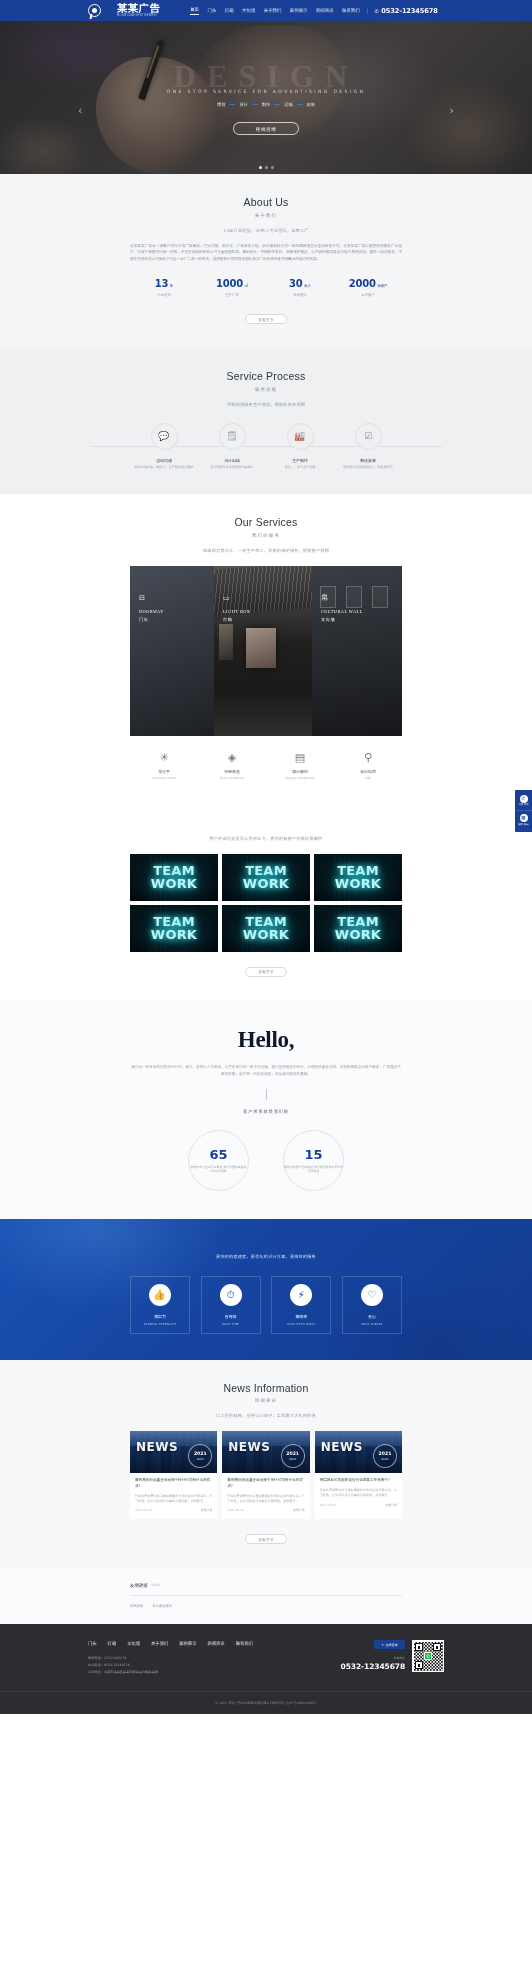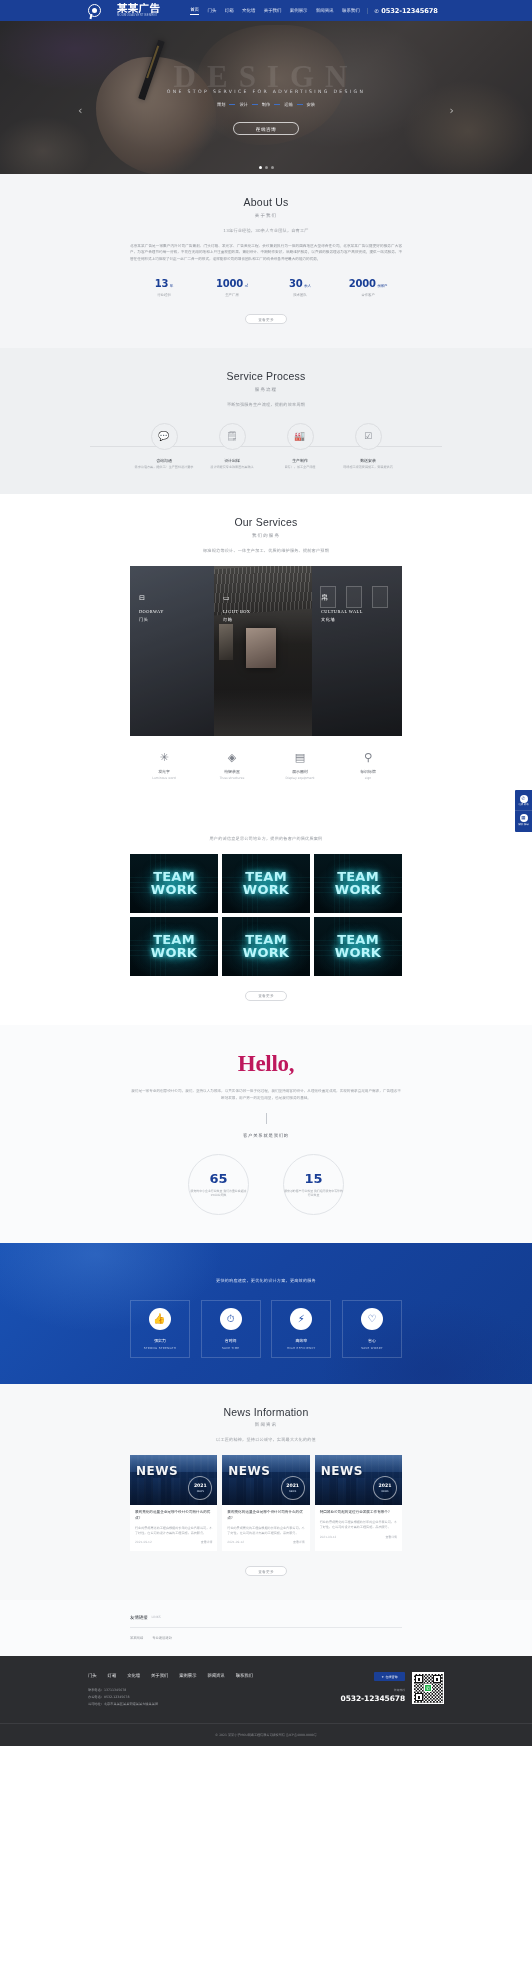--- a/index.html
+++ b/index.html
@@ -161,38 +161,38 @@
     position:relative;z-index:2;}
   .pr-no{position:absolute;left:29px;top:11px;font-size:3.2px;color:#b6bac0;
     letter-spacing:.4px;white-space:nowrap;font-family:"DejaVu Sans",sans-serif;}
   .pr-t{font-size:3.9px;color:#3c4047;margin-top:7px;font-family:"DejaVu Sans",sans-serif;}
   .pr-d{font-size:3.1px;color:#a4a8ae;margin-top:2.5px;text-align:center;line-height:1.5;
     font-family:"DejaVu Sans",sans-serif;}
 
   
   .case{background:#fff;}
   .cs-grid{display:grid;grid-template-columns:repeat(3,1fr);gap:4px;margin-top:13px;}
-  .cs{height:59px;position:relative;overflow:hidden;background:#404040;cursor:pointer;text-decoration:underline;}
+  .cs{height:47px;position:relative;overflow:hidden;background:#404040;cursor:pointer;text-decoration:underline;}
   .cs-bg{position:absolute;inset:0;background:
     radial-gradient(ellipse 40px 26px at 50% 50%, rgba(38,190,196,.38), transparent 70%),
     radial-gradient(ellipse 60px 40px at 50% 60%, rgba(12,58,70,.8), transparent 75%),
     linear-gradient(180deg,#04161c,#010a0e);}
   .cs-grid-lines{position:absolute;inset:0;opacity:.3;background:
     repeating-linear-gradient(0deg,rgba(44,200,206,.22) 0 .5px,transparent .5px 5px),
     repeating-linear-gradient(90deg,rgba(44,200,206,.18) 0 .5px,transparent .5px 5px);}
   .cs-t{position:absolute;inset:0;display:flex;flex-direction:column;
     align-items:center;justify-content:center;}
   .cs-t span{font-size:13px;font-weight:bold;color:#b9f6fb;line-height:1.02;
     letter-spacing:.2px;text-shadow:0 0 5px rgba(70,230,240,.85),0 0 12px rgba(40,200,215,.55);
     font-family:"DejaVu Sans",sans-serif;}
   .cs-more{margin-top:15px;}
 
   
   .hello{background:#fafbfc;padding:26px 0 28px;}
-  .hl-t{text-align:center;font-size:23px;font-weight:bold;color:#be185d;
+  .hl-t{text-align:center;font-size:23px;font-weight:bold;color:#0f172a;
     letter-spacing:-.3px;font-family:"Liberation Serif",serif;}
   .hl-p{font-size:3.6px;color:#9a9ea4;text-align:center;line-height:2;margin-top:11px;
     font-family:"DejaVu Sans",sans-serif;}
   .hl-bar{width:1px;height:11px;background:#c4c8ce;margin:11px auto 0;}
   .hl-sub{text-align:center;font-size:4.3px;color:#5e626a;margin-top:8px;letter-spacing:.8px;
     font-family:"DejaVu Sans",sans-serif;}
   .hl-circles{display:flex;justify-content:center;gap:34px;margin-top:16px;}
   .hl-c{width:61px;height:61px;border-radius:50%;border:1px solid #e1e4e8;
     display:flex;flex-direction:column;align-items:center;justify-content:center;}
   .hl-n{font-size:13px;color:#1a3f96;font-weight:bold;font-family:"DejaVu Sans",sans-serif;}
@@ -216,21 +216,21 @@
     display:flex;align-items:center;justify-content:center;font-size:10px;color:#1a4aa8;
     line-height:1;}
   .ad-t{font-size:3.9px;color:#fff;margin-top:7px;font-family:"DejaVu Sans",sans-serif;}
   .ad-e{font-size:2.8px;color:#b7c8e8;margin-top:2.5px;letter-spacing:.3px;
     font-family:"DejaVu Sans",sans-serif;}
 
   
   .news{background:#f7f8f9;}
   .nw-grid{display:grid;grid-template-columns:repeat(3,1fr);gap:5px;margin-top:13px;}
   .nw{background:#fff;cursor:pointer;}
-  .nw-img{height:50px;position:relative;overflow:hidden;background:#0f2a52;}
+  .nw-img{height:42px;position:relative;overflow:hidden;background:#0f2a52;}
   .nw-ibg{position:absolute;inset:0;background:
     linear-gradient(180deg,rgba(22,60,120,.55),rgba(6,18,40,.9)),
     repeating-linear-gradient(90deg,rgba(255,255,255,.07) 0 1.5px,transparent 1.5px 7px);}
   .nw-sky{position:absolute;left:0;right:0;top:0;height:17px;
     background:linear-gradient(180deg,#8fb4dc,#3f6ba6);}
   .nw-city{position:absolute;left:0;right:0;bottom:0;height:27px;background:
     linear-gradient(90deg,#132f58 0 8%,#1b3c6b 8% 16%,#0e2547 16% 27%,#20477c 27% 36%,
       #0d2345 36% 47%,#1c4073 47% 57%,#112c55 57% 68%,#22497f 68% 78%,#0f2749 78% 89%,#1a3b68 89% 100%);}
   .nw-big{position:absolute;left:6px;top:9px;font-size:12px;font-weight:bold;color:#fff;
     letter-spacing:.5px;opacity:.95;font-family:"DejaVu Sans",sans-serif;

